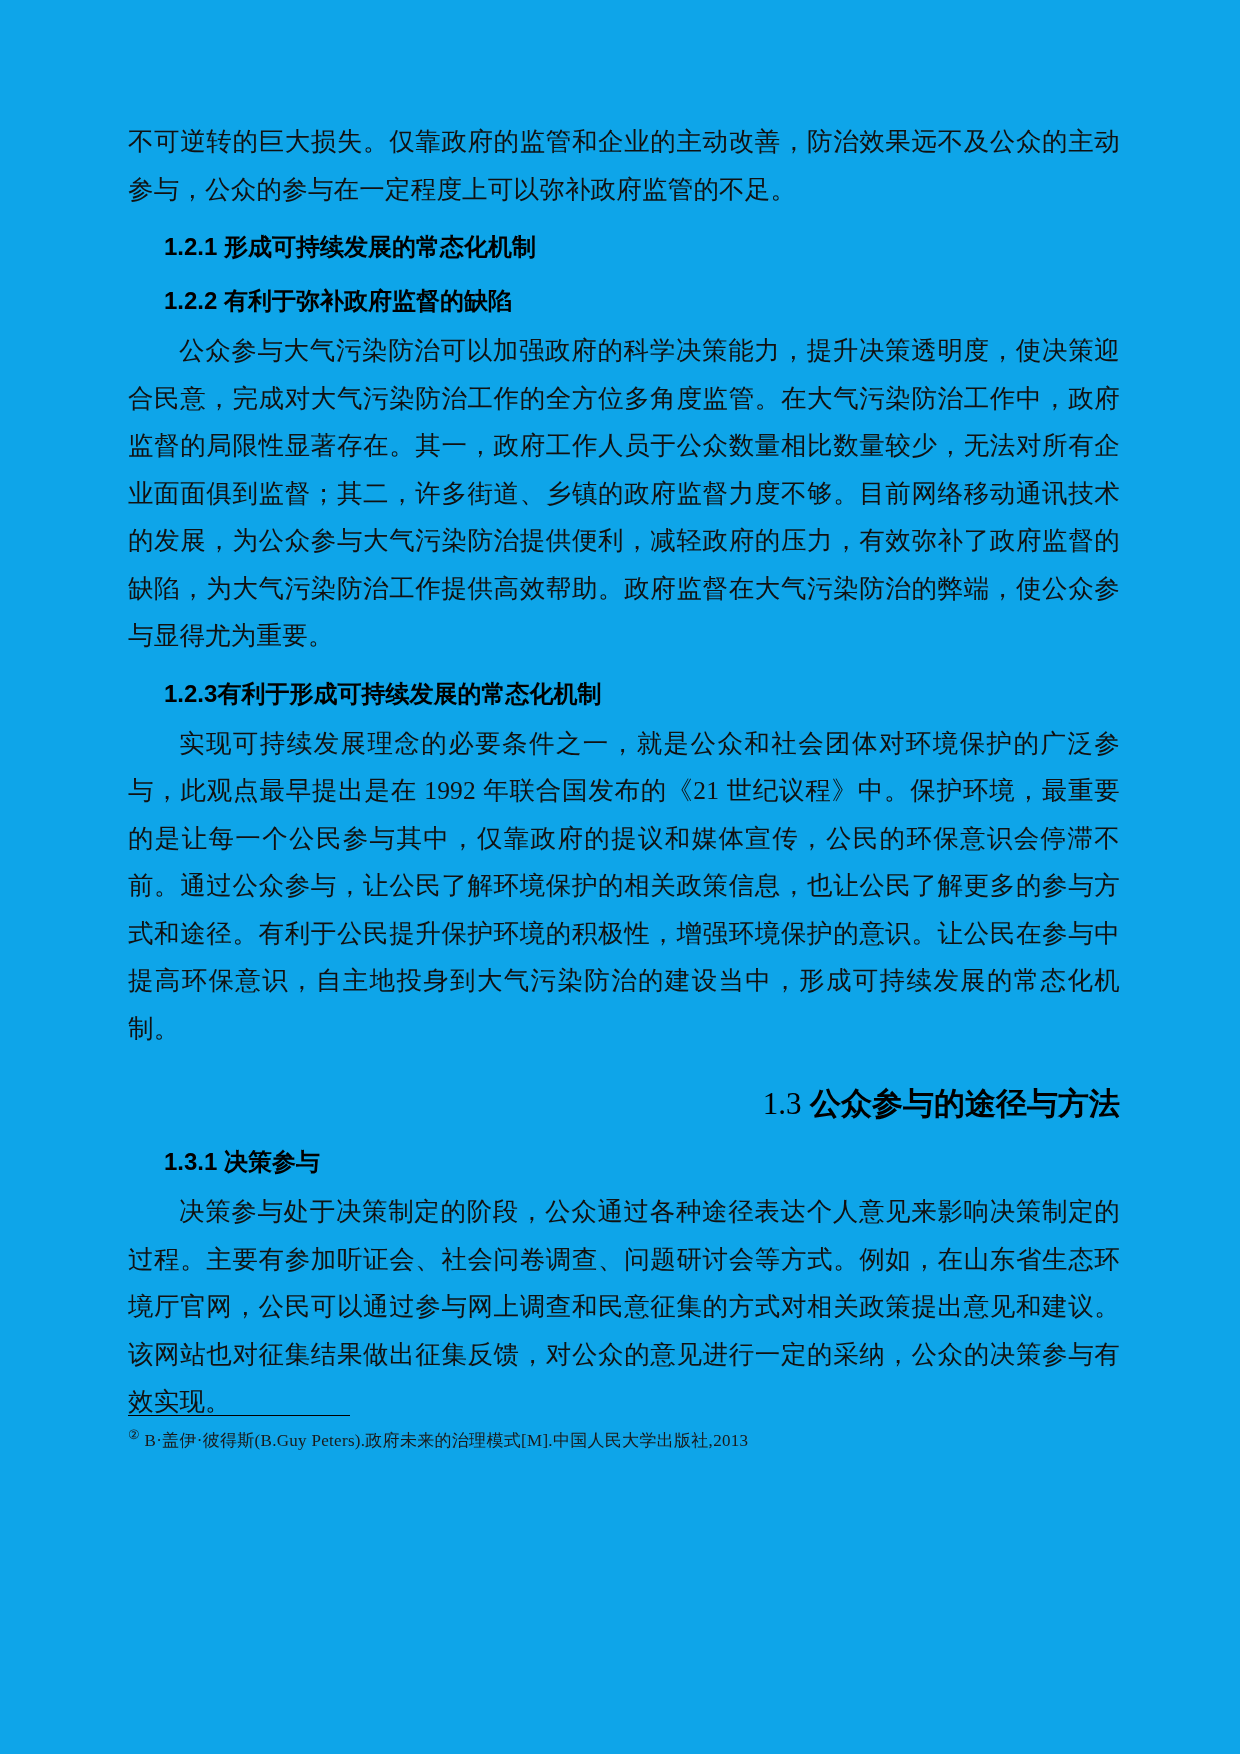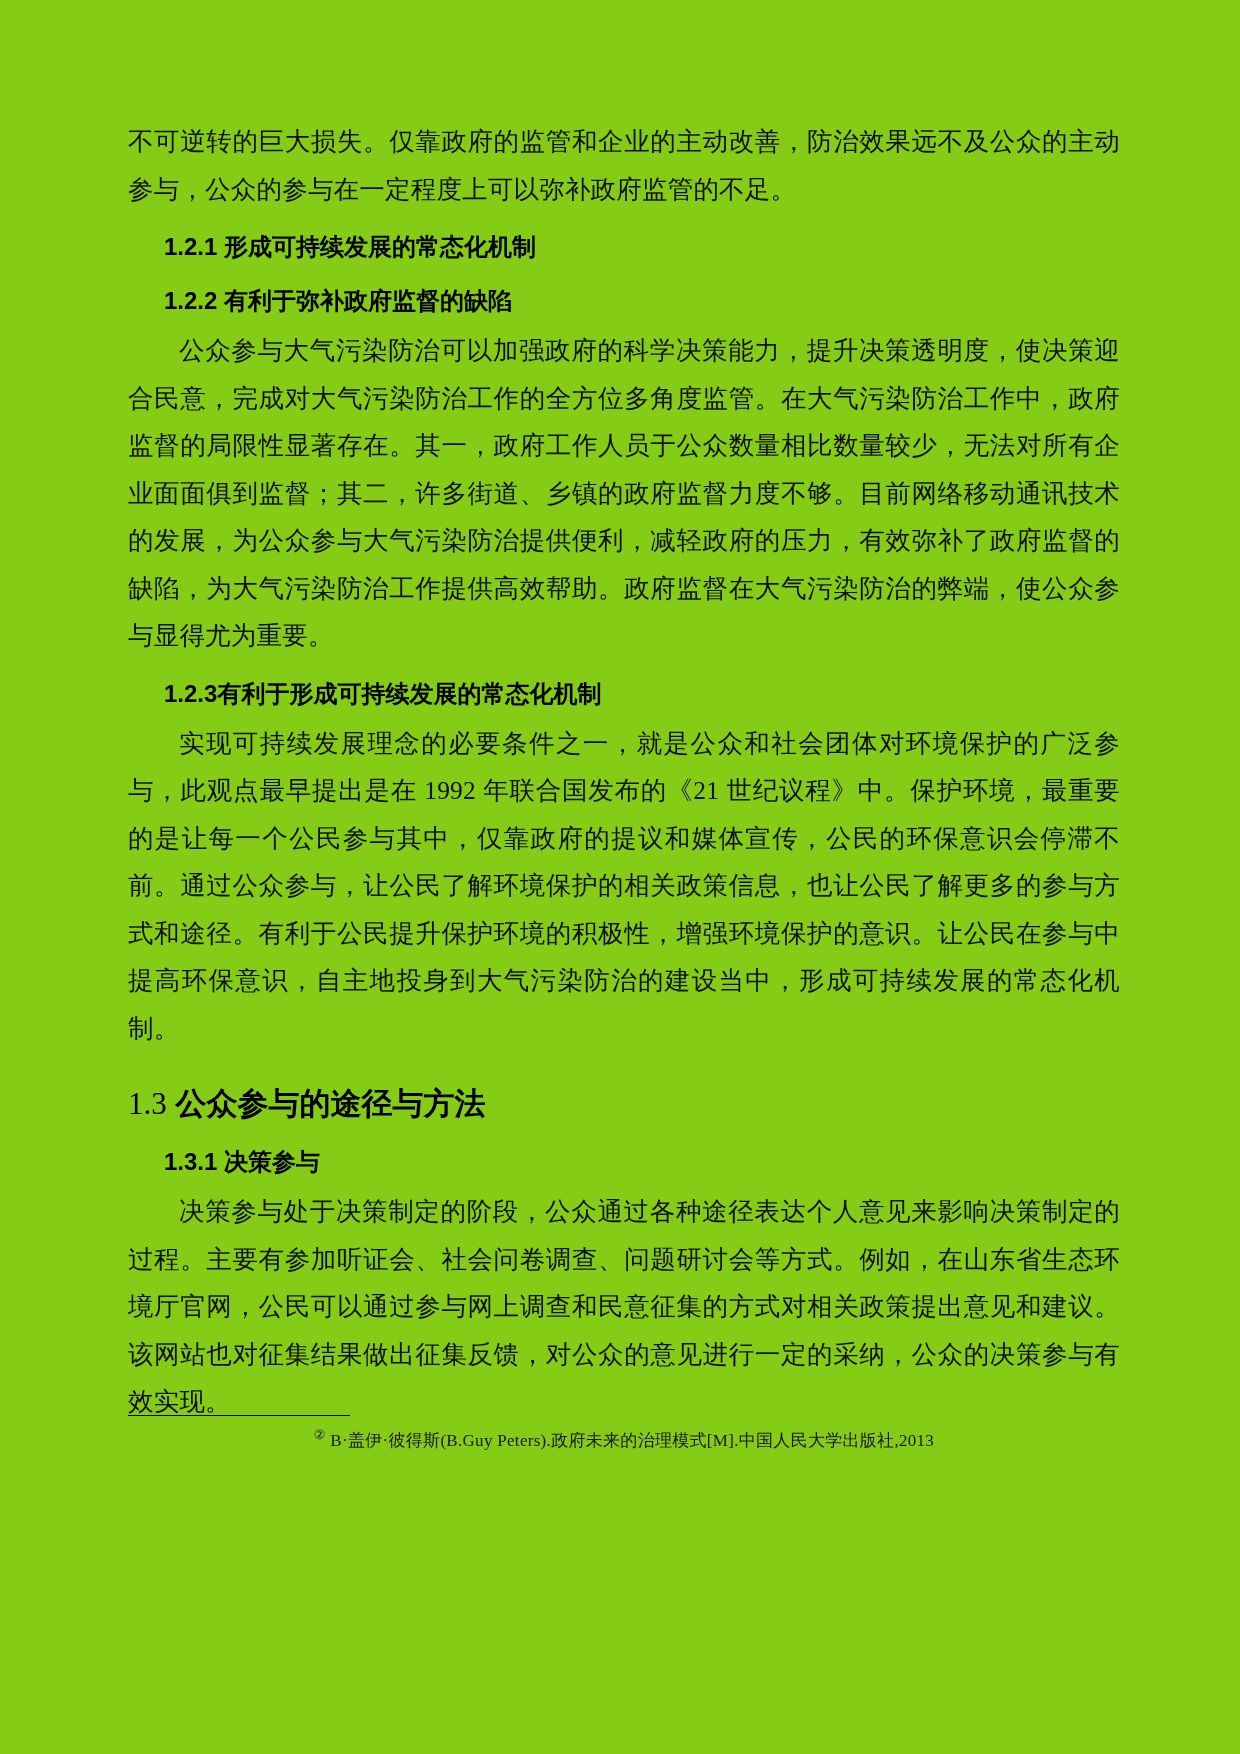--- a/index.html
+++ b/index.html
@@ -4,21 +4,21 @@
 <style>
   html, body {
     margin: 0;
     padding: 0;
     background: #ffffff;
   }
   .page {
     position: relative;
     width: 1240px;
     height: 1754px;
-    background: #84cc16;
+    background: #0ea5e9;
     box-sizing: border-box;
     padding: 118px 120px 40px 128px;
     font-family: "Liberation Serif", "DejaVu Serif", serif;
     color: #000000;
     overflow: hidden;
   }
   .body-text {
     font-family: "Liberation Serif", "DejaVu Serif", serif;
     font-size: 25.5px;
     line-height: 47.5px;
@@ -45,36 +45,36 @@
     font-weight: bold;
     margin-left: 36px;
   }
   .h2 {
     font-family: "Liberation Sans", "DejaVu Sans", sans-serif;
     font-size: 31px;
     font-weight: bold;
     line-height: 48px;
     margin: 28px 0 8px 0;
     color: #000000;
+    text-align: right;
   }
   .h2 .num {
     font-family: "Liberation Serif", "DejaVu Serif", serif;
     font-weight: normal;
   }
   sup.fn {
     font-size: 0.62em;
     vertical-align: super;
     line-height: 0;
   }
   .footnote-area {
     position: absolute;
     left: 128px;
     right: 120px;
     bottom: 300px;
-    text-align: center;
   }
   .footnote-rule {
     width: 222px;
     height: 0;
     border-top: 1px solid #000000;
     margin: 0 0 12px 0;
   }
   .footnote-text {
     font-family: "Liberation Serif", "DejaVu Serif", serif;
     font-size: 17px;

